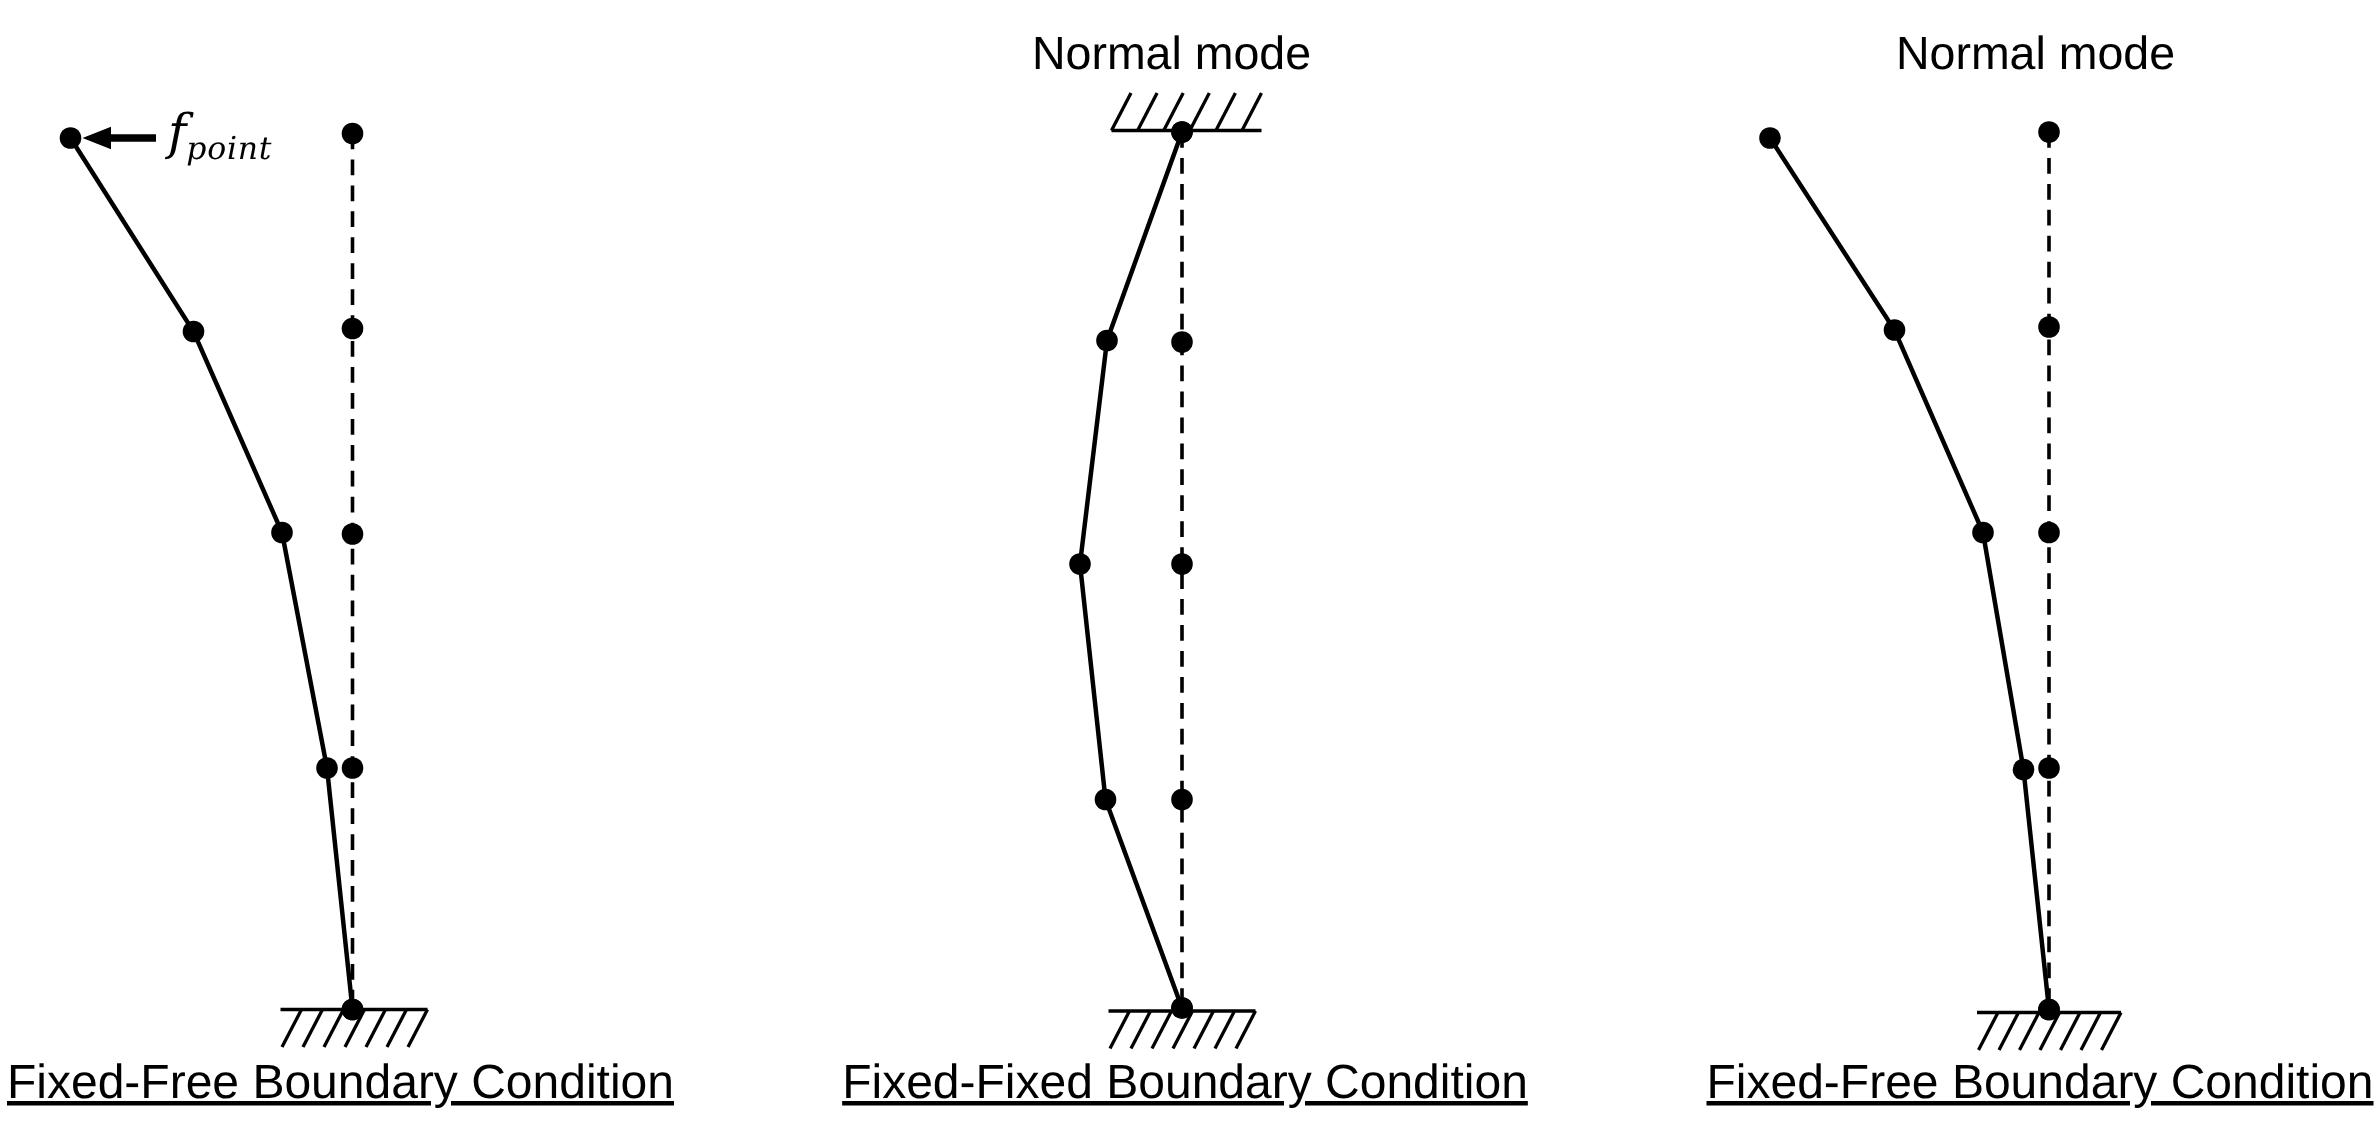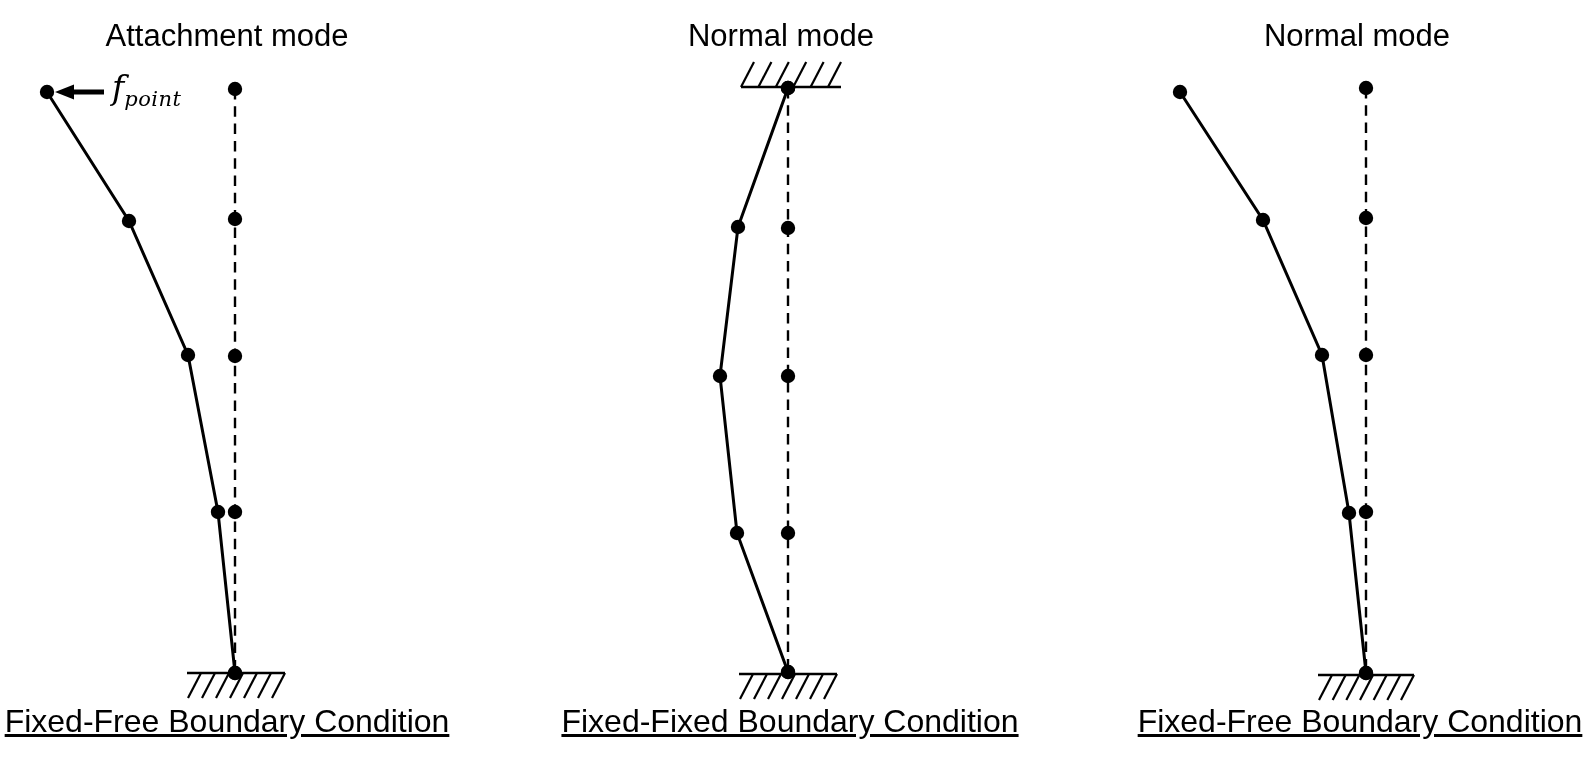--- a/index.html
+++ b/index.html
@@ -118,21 +118,20 @@
       <circle cx="1366" cy="355" r="7.2" fill="#000000"></circle>
       <circle cx="1366" cy="512" r="7.2" fill="#000000"></circle>
       <circle cx="1366" cy="673" r="7.2" fill="#000000"></circle>
       <circle cx="1180" cy="92" r="7.2" fill="#000000"></circle>
       <circle cx="1263" cy="220" r="7.2" fill="#000000"></circle>
       <circle cx="1322" cy="355" r="7.2" fill="#000000"></circle>
       <circle cx="1349" cy="513" r="7.2" fill="#000000"></circle>
       <circle cx="1366" cy="673" r="7.2" fill="#000000"></circle>
     </svg>
 
-  <div class="panel-title t1">Attachment mode</div>
   <div class="panel-title t2">Normal mode</div>
   <div class="panel-title t3">Normal mode</div>
 
   <div class="force-label"><span>f</span><sub>point</sub></div>
 
   <div class="panel-caption c1">Fixed-Free Boundary Condition</div>
   <div class="panel-caption c2">Fixed-Fixed Boundary Condition</div>
   <div class="panel-caption c3">Fixed-Free Boundary Condition</div>
 
 </div>

